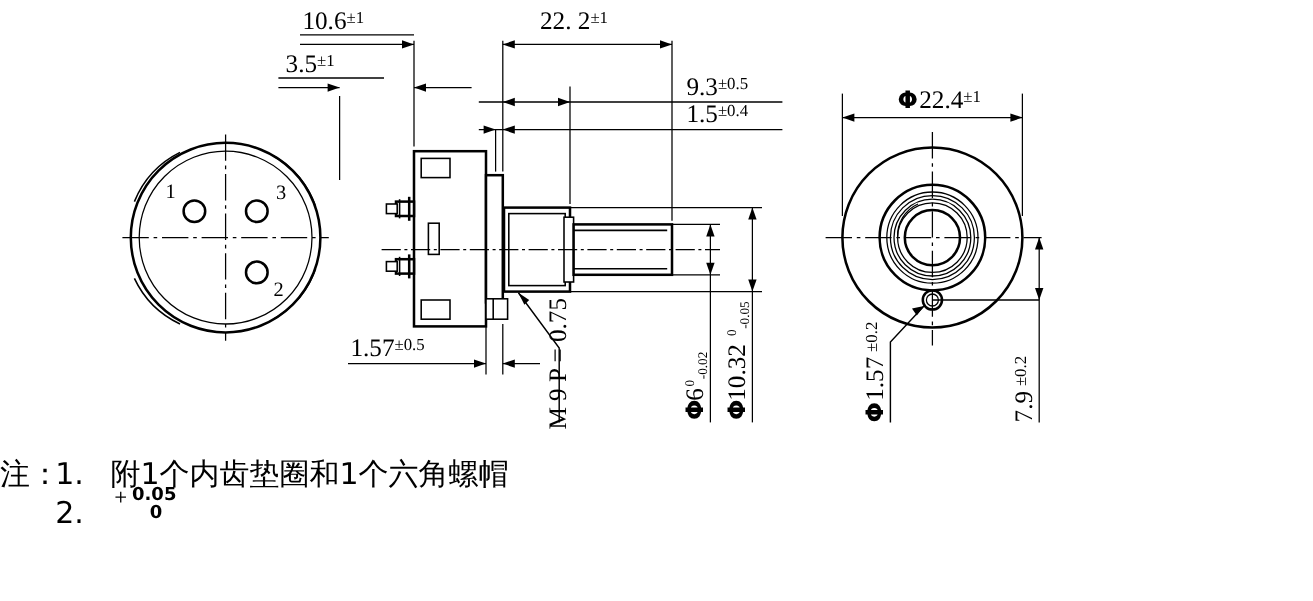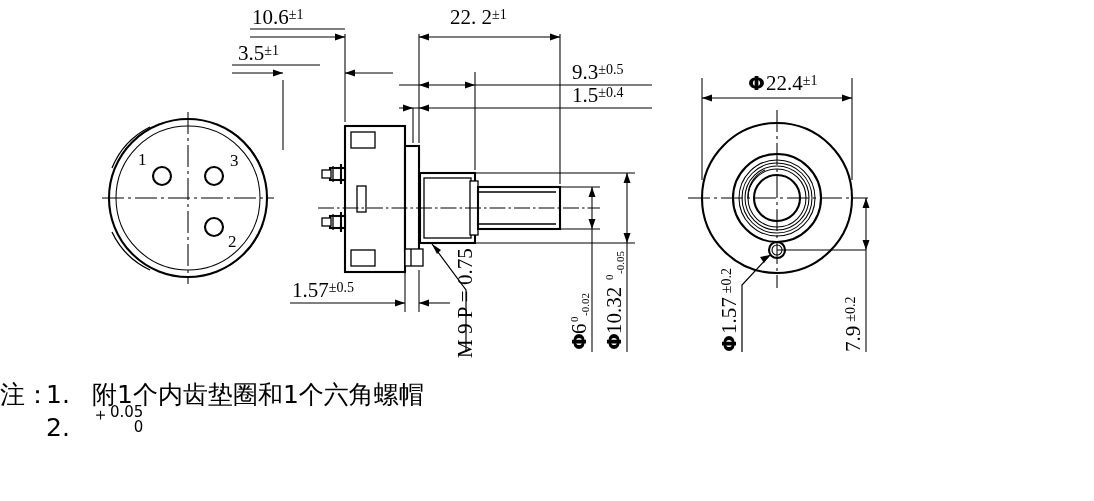--- a/index.html
+++ b/index.html
@@ -29,23 +29,23 @@
   #notes{
     position:absolute;left:0;top:378px;width:1094px;
     font-family:"DejaVu Sans", sans-serif;
   }
   .note-row{display:flex;align-items:flex-start;font-size:25px;line-height:1.32;white-space:nowrap;}
   .note-lead{width:34px;flex:0 0 34px;}
   .note-num{flex:0 0 46px;padding-left:12px;}
   .note-body{flex:0 1 auto;}
   .note-indent{flex:0 0 34px;}
   .tolstack{
-    display:inline-flex;flex-direction:column;align-items:flex-end;
+    display:inline-flex;flex-direction:column;align-items:center;
     vertical-align:top;font-size:15px;line-height:1.0;
-    position:relative;top:-6px;margin-left:1px;
+    position:relative;top:-6px;margin-left:1px;font-weight:bold;
   }
   .tolstack .up{display:block;}
   .tolstack .dn{display:block;margin-left:3px;}
   .plusmark{display:inline-block;font-size:17px;position:relative;top:-8px;}
 </style>
 </head>
 <body>
 
 <div id="sheet">
 

